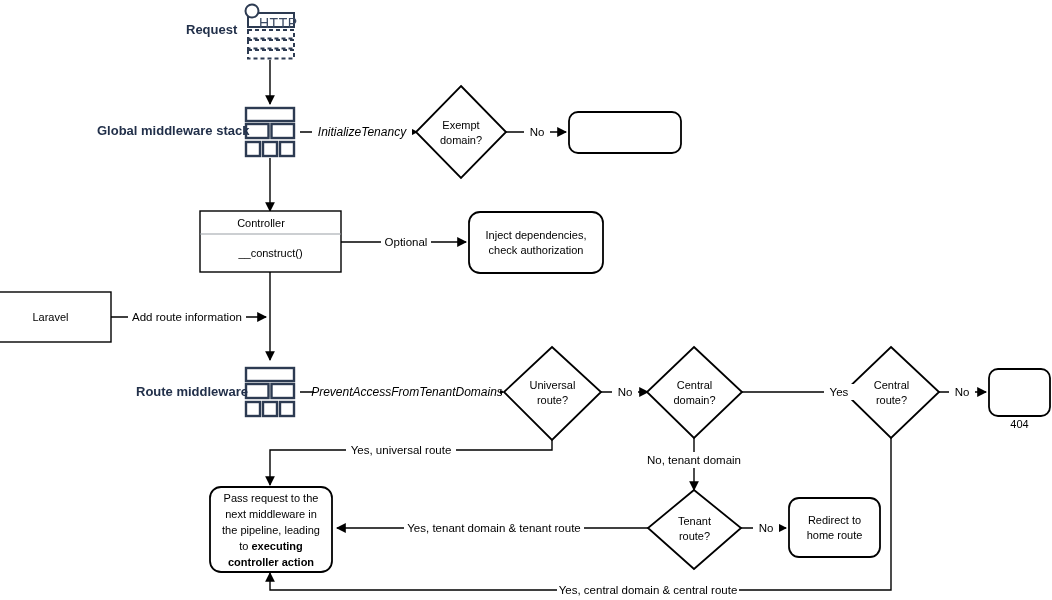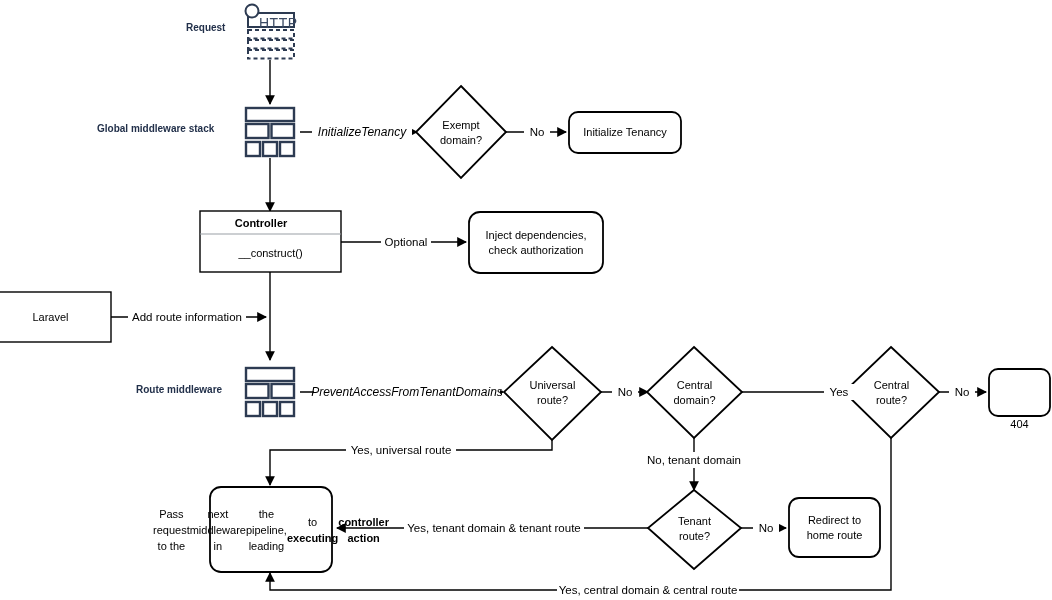--- a/index.html
+++ b/index.html
@@ -32,21 +32,21 @@
     font-size: 11px;
     line-height: 15px;
     box-sizing: border-box;
     pointer-events: none;
   }
   .side-label {
     position: absolute;
     display: flex;
     align-items: center;
     color: #22304a;
-    font-size: 10px;
+    font-size: 13px;
     font-weight: bold;
     white-space: nowrap;
   }
   .edge-label {
     position: absolute;
     display: flex;
     align-items: center;
     justify-content: center;
     background: #ffffff;
     color: #000000;
@@ -170,23 +170,22 @@
 
   <div class="side-label" style="left:186px; top:22px;">Request</div>
   <div class="side-label" style="left:97px; top:123px;">Global middleware stack</div>
   <div class="side-label" style="left:136px; top:384px;">Route middleware</div>
 
   <div class="http-label" style="left:259px; top:15px;">HTTP</div>
 
   <div class="node-text" style="left:418px; top:110px; width:86px; height:45px; white-space:pre-line;">Exempt
 domain?</div>
 
-  <div class="node-text" style="left:569px; top:112px; width:112px; height:41px;">Initialize Tenancy</div>
-
-  <div class="node-text" style="left:200px; top:212px; width:122px; height:22px; font-weight:bold;">Controller</div>
+
+  <div class="node-text" style="left:200px; top:212px; width:122px; height:22px; font-weight:normal;">Controller</div>
   <div class="node-text" style="left:200px; top:234px; width:141px; height:38px;">__construct()</div>
 
   <div class="node-text" style="left:469px; top:212px; width:134px; height:61px; white-space:pre-line;">Inject dependencies,
 check authorization</div>
 
   <div class="node-text" style="left:-10px; top:292px; width:121px; height:50px;">Laravel</div>
 
   <div class="node-text" style="left:510px; top:370px; width:85px; height:45px; white-space:pre-line;">Universal
 route?</div>
 
@@ -197,21 +196,21 @@
 route?</div>
 
   <div class="node-text" style="left:989px; top:369px; width:61px; height:47px;margin-top:32px;">404</div>
 
   <div class="node-text" style="left:652px; top:506px; width:85px; height:45px; white-space:pre-line;">Tenant
 route?</div>
 
   <div class="node-text" style="left:789px; top:498px; width:91px; height:59px; white-space:pre-line;">Redirect to
 home route</div>
 
-  <div class="node-text" style="left:210px; top:487px; width:122px; height:85px; line-height:16px;">
+  <div class="node-text" style="left:210px; top:487px; width:122px; height:85px; flex-direction:column; line-height:16px;">
     <span>Pass request to the</span>
     <span>next middleware in</span>
     <span>the pipeline, leading</span>
     <span><span>to </span><span class="bold-part">executing</span></span>
     <span class="bold-part">controller action</span>
   </div>
 
   <div class="edge-label italic" style="left:312px; top:124px; width:100px; height:16px;">InitializeTenancy</div>
 
   <div class="edge-label" style="left:524px; top:124px; width:26px; height:16px;">No</div>

